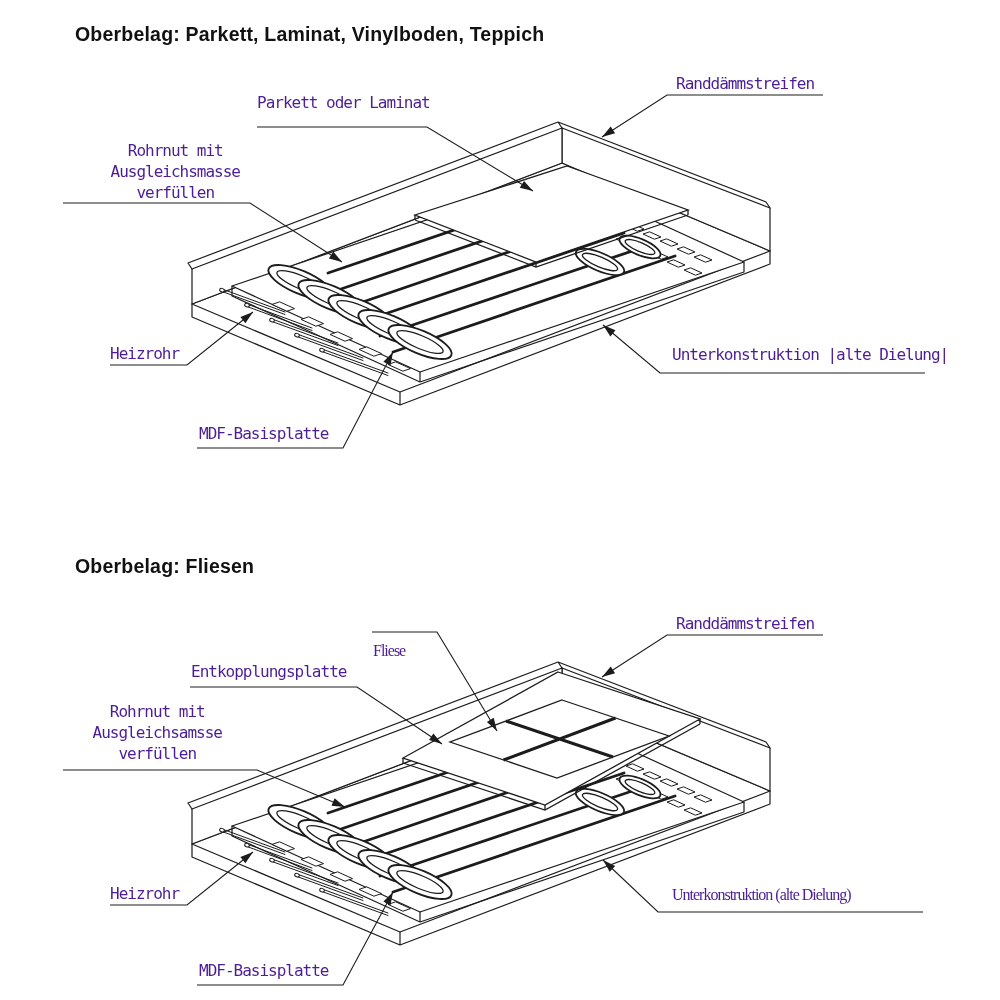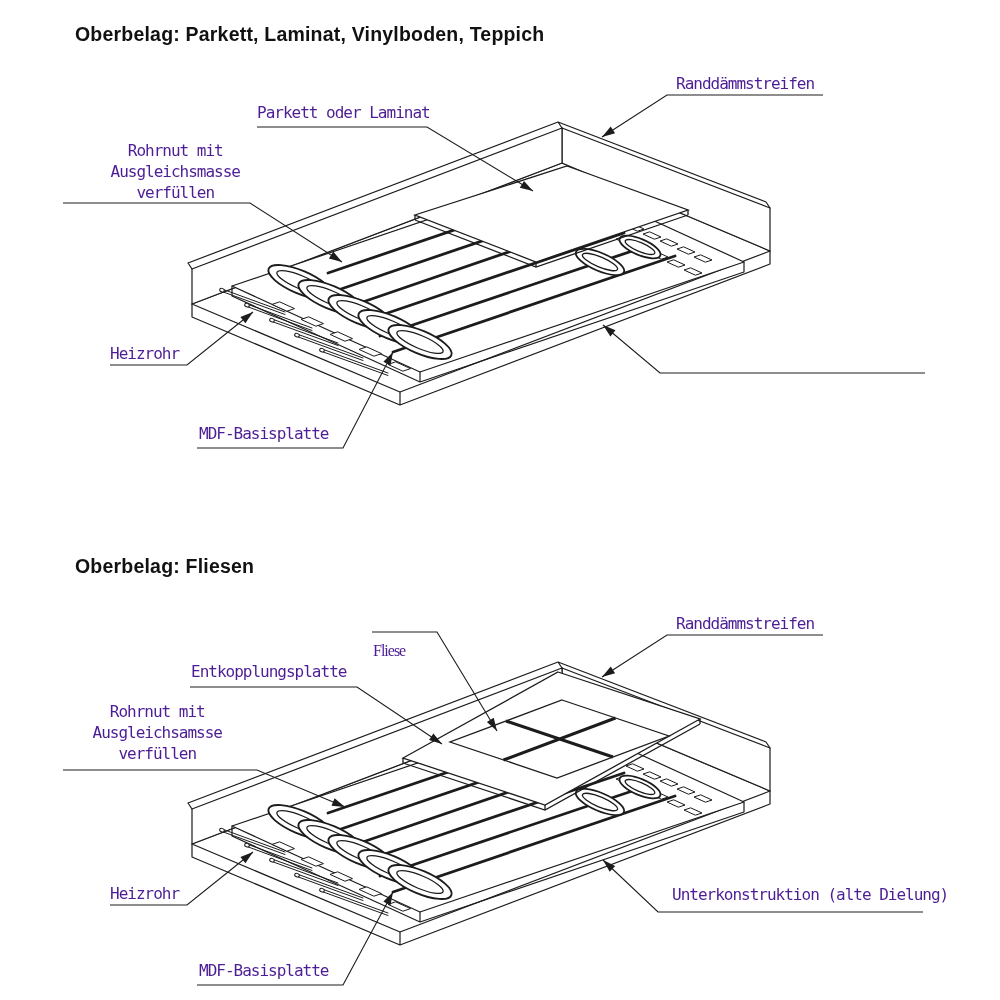--- a/index.html
+++ b/index.html
@@ -8,50 +8,51 @@
   .drawing{position:absolute;left:0;top:0;z-index:0;}
   .lbl{position:absolute;z-index:2;font-size:16px;letter-spacing:-1px;color:#4c1d95;
        white-space:nowrap;line-height:19px;}
   .lbl.r{text-align:center;}
   .lbl .ln{display:block;line-height:21px;}
   .title{position:absolute;z-index:2;font-family:"Liberation Sans",sans-serif;
          font-weight:700;font-size:19.5px;color:#111;letter-spacing:0.2px;white-space:nowrap;}
   
   #t1{left:75px;top:23px;}
   #t2{left:75px;top:555px;}
-  #l-parkett{left:257px;top:103px;}
+  #l-parkett{left:257px;top:93px;}
   #l-rand1{left:676px;top:74px;}
   #l-rohr1{right:760px;top:140px;}
   #l-heiz1{left:110px;top:344px;}
   #l-mdf1{left:199px;top:424px;}
   #l-unt1{left:672px;top:345px;}
   #l-fliese{left:373px;top:641px;font-family:Liberation Serif, serif;}
   #l-entk{left:191px;top:662px;text-align:center;}
   #l-rohr2{right:778px;top:701px;}
   #l-heiz2{left:110px;top:884px;}
   #l-mdf2{left:199px;top:961px;}
-  #l-unt2{left:672px;top:885px;}
+  #l-unt2{left:672px;top:885px;font-family:Liberation Serif, serif;}
 </style>
 </head>
 <body>
 
 <div class="page">
 
   <div class="title" id="t2">Oberbelag: Fliesen</div>
   <div class="title" id="t1">Oberbelag: Parkett, Laminat, Vinylboden, Teppich</div>
 
   <div class="lbl" id="l-parkett">Parkett oder Laminat</div>
   <div class="lbl" id="l-rand1">Randdämmstreifen</div>
   <div class="lbl r" id="l-rohr1">
     <span class="ln">Rohrnut mit</span>
     <span class="ln">Ausgleichsmasse</span>
     <span class="ln">verfüllen</span>
   </div>
   <div class="lbl" id="l-heiz1">Heizrohr</div>
   <div class="lbl" id="l-mdf1">MDF-Basisplatte</div>
+  <div class="lbl" id="l-unt1">Unterkonstruktion |alte Dielung|</div>
 
   <div class="lbl" id="l-fliese">Fliese</div>
   <div class="lbl" id="l-entk">Entkopplungsplatte</div>
   <div class="lbl" id="l-rand2" style="left:676px;top:614px;">Randdämmstreifen</div>
   <div class="lbl r" id="l-rohr2">
     <span class="ln">Rohrnut mit</span>
     <span class="ln">Ausgleichsamsse</span>
     <span class="ln">verfüllen</span>
   </div>
   <div class="lbl" id="l-heiz2">Heizrohr</div>

